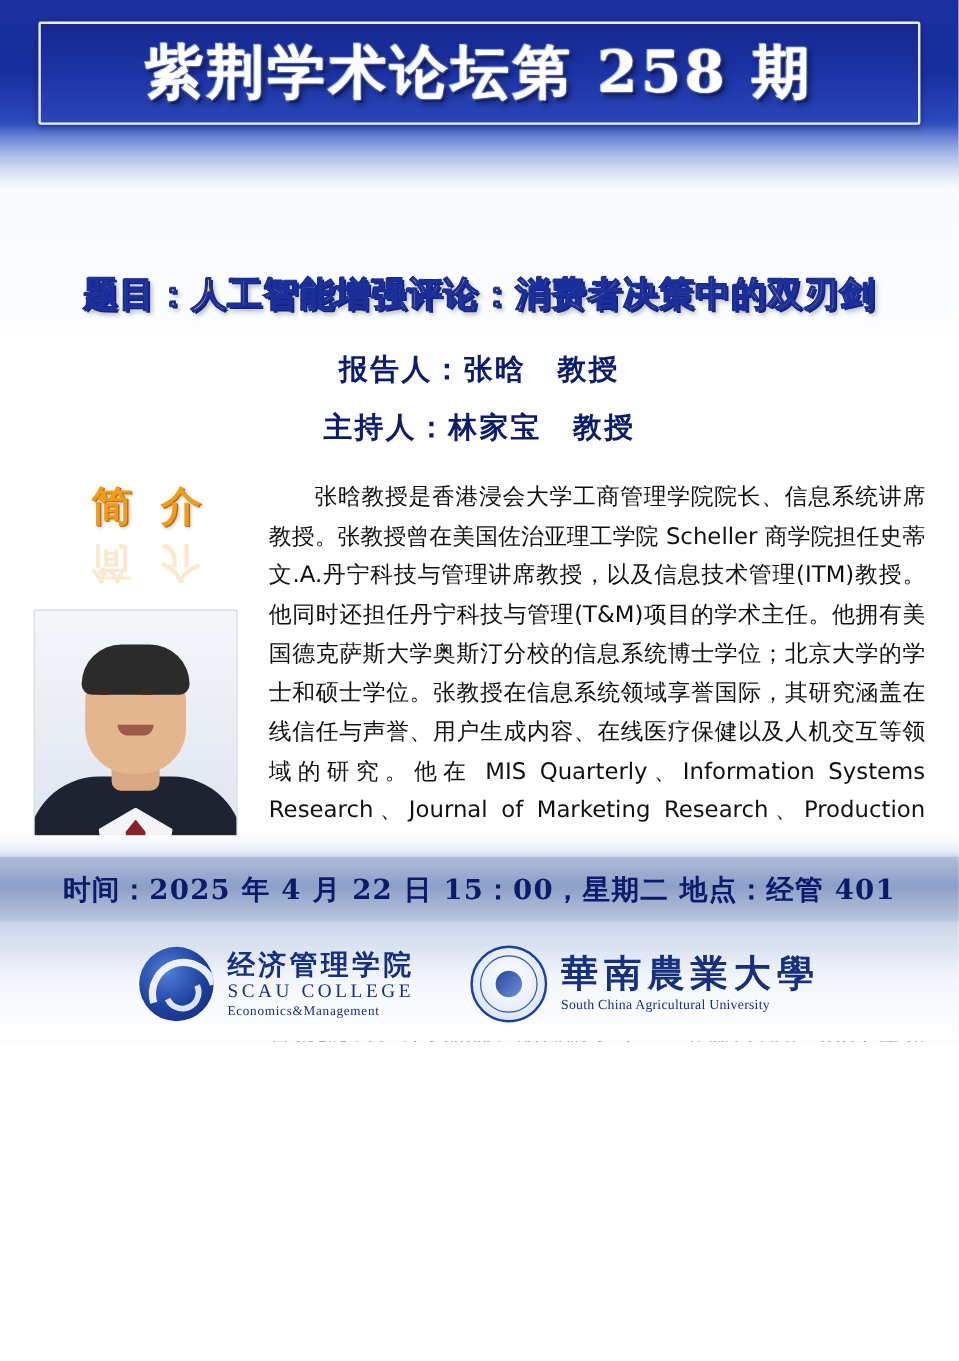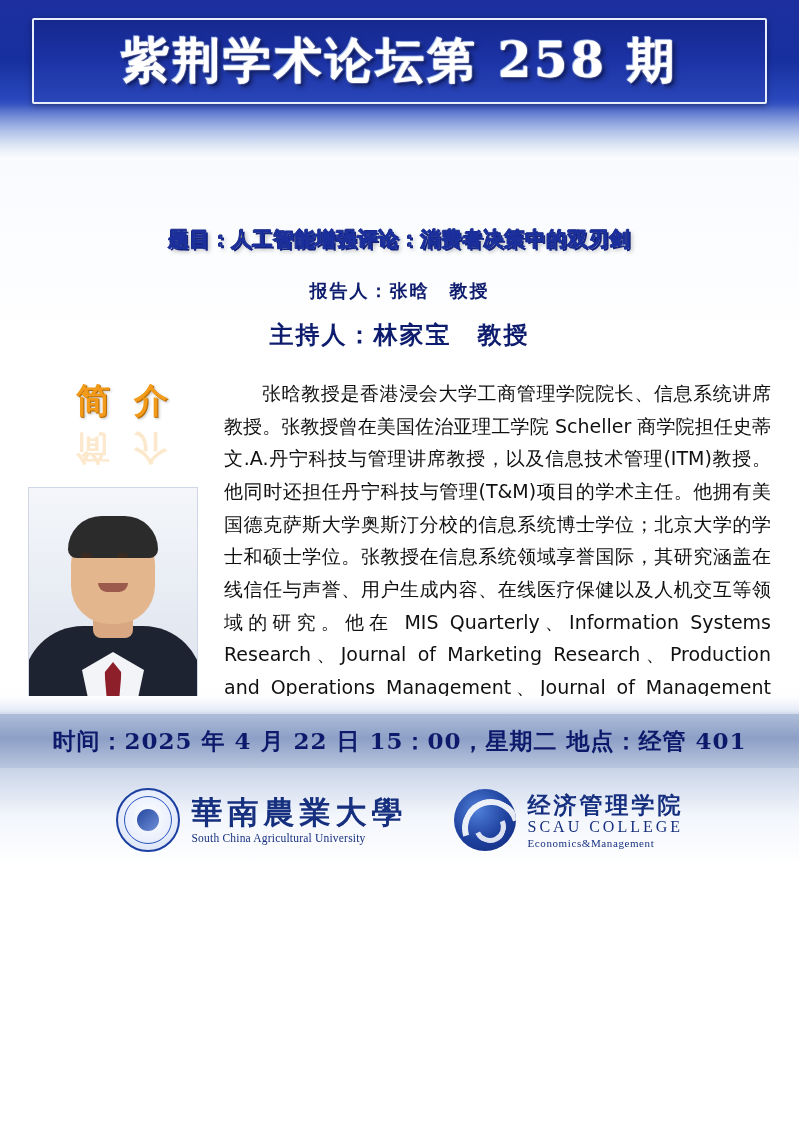--- a/index.html
+++ b/index.html
@@ -65,38 +65,38 @@
 
   
   .title-wrap {
     margin-top: 66px;
     text-align: center;
   }
   .talk-title {
     display: inline-block;
     font-family: Liberation Serif, serif;
     font-weight: bold;
-    font-size: 20px;
+    font-size: 29px;
     letter-spacing: 1px;
     color: #ffd84d;
     -webkit-text-stroke: 1px #1b2f9c;
     text-shadow:
       2px 2px 0 #13237f,
       -1px 0 0 #13237f,
       0 -1px 0 #13237f,
       3px 3px 4px rgba(0,0,0,0.35);
     white-space: nowrap;
   }
 
   .speaker-line {
     margin-top: 26px;
     text-align: center;
     font-family: "DejaVu Serif", "Liberation Serif", serif;
     font-weight: bold;
-    font-size: 18px;
+    font-size: 24px;
     color: #0e1c6e;
     letter-spacing: 2px;
   }
   .host-line {
     margin-top: 16px;
     text-align: center;
     font-family: "DejaVu Serif", "Liberation Serif", serif;
     font-weight: bold;
     font-size: 24px;
     color: #0e1c6e;
@@ -356,32 +356,32 @@
     <div class="bio-text">张晗教授是香港浸会大学工商管理学院院长、信息系统讲席教授。张教授曾在美国佐治亚理工学院 Scheller 商学院担任史蒂文.A.丹宁科技与管理讲席教授，以及信息技术管理(ITM)教授。他同时还担任丹宁科技与管理(T&amp;M)项目的学术主任。他拥有美国德克萨斯大学奥斯汀分校的信息系统博士学位；北京大学的学士和硕士学位。张教授在信息系统领域享誉国际，其研究涵盖在线信任与声誉、用户生成内容、在线医疗保健以及人机交互等领域的研究。他在 MIS Quarterly、Information Systems Research、Journal of Marketing Research、Production and Operations Management、Journal of Management Information Systems、Journal of the Association for Information Systems 等国际顶级期刊上发表过论文。张教授目前担任 Information &amp; Management 的主编，并担任 MIS Quarterly (UTD)的高级编辑。张教授是 2007 年信息管理中国夏季研讨会（CSWIM）的创始人之一，并曾分别在 2007 年和 2010 年担任该研讨会的联合主席。2010 年，他担任第 14 届亚洲太平洋信息系统会议（PACIS）的项目联合主席。此外，张教授在国际电子商务研讨会（WeB）中也发挥了重要作用，曾多次担任该研讨会的程序联合主席（2007 年，2016–2019 年）以及研讨会联合主席（2020 年）。张教授曾获得 2009 年乔治亚理工学院赫斯堡奖教学奖学者、2009 年乔治亚理工学院杰出本科生研究导师奖和 2010 年 Scheller 商学院布雷迪家庭教学卓越奖。2018 年，他获得了乔治亚理工学院斯蒂芬·A·丹宁全球参与教职工奖，并于 2022 年获得 Scheller 商学院琳达与劳埃德·L·拜尔斯教职工研究卓越奖。张教授于 2023 年获得了信息系统领域最具声望的奖项之一：国际信息系统协会（AIS）Fellow Award。</div>
   </div>
 
 
   <div class="footer">
     <div class="footer-bar">
       <div class="footer-info">时间：2025 年 4 月 22 日  15：00，星期二    地点：经管 401</div>
     </div>
     <div class="logos">
       <div class="logo-group">
+        <div class="swirl"></div>
+        <div class="col-text">
+          <div class="col-cn">经济管理学院</div>
+          <div class="col-en1">SCAU COLLEGE</div>
+          <div class="col-en2">Economics&amp;Management</div>
+        </div>
+      </div>
+      <div class="logo-group">
         <div class="crest">
           <div class="crest-core"></div>
         </div>
         <div class="uni-text">
           <div class="uni-cn">華南農業大學</div>
           <div class="uni-en">South China Agricultural University</div>
         </div>
       </div>
-      <div class="logo-group">
-        <div class="swirl"></div>
-        <div class="col-text">
-          <div class="col-cn">经济管理学院</div>
-          <div class="col-en1">SCAU COLLEGE</div>
-          <div class="col-en2">Economics&amp;Management</div>
-        </div>
-      </div>
     </div>
   </div>
 
 </div>
 
 </body></html>

